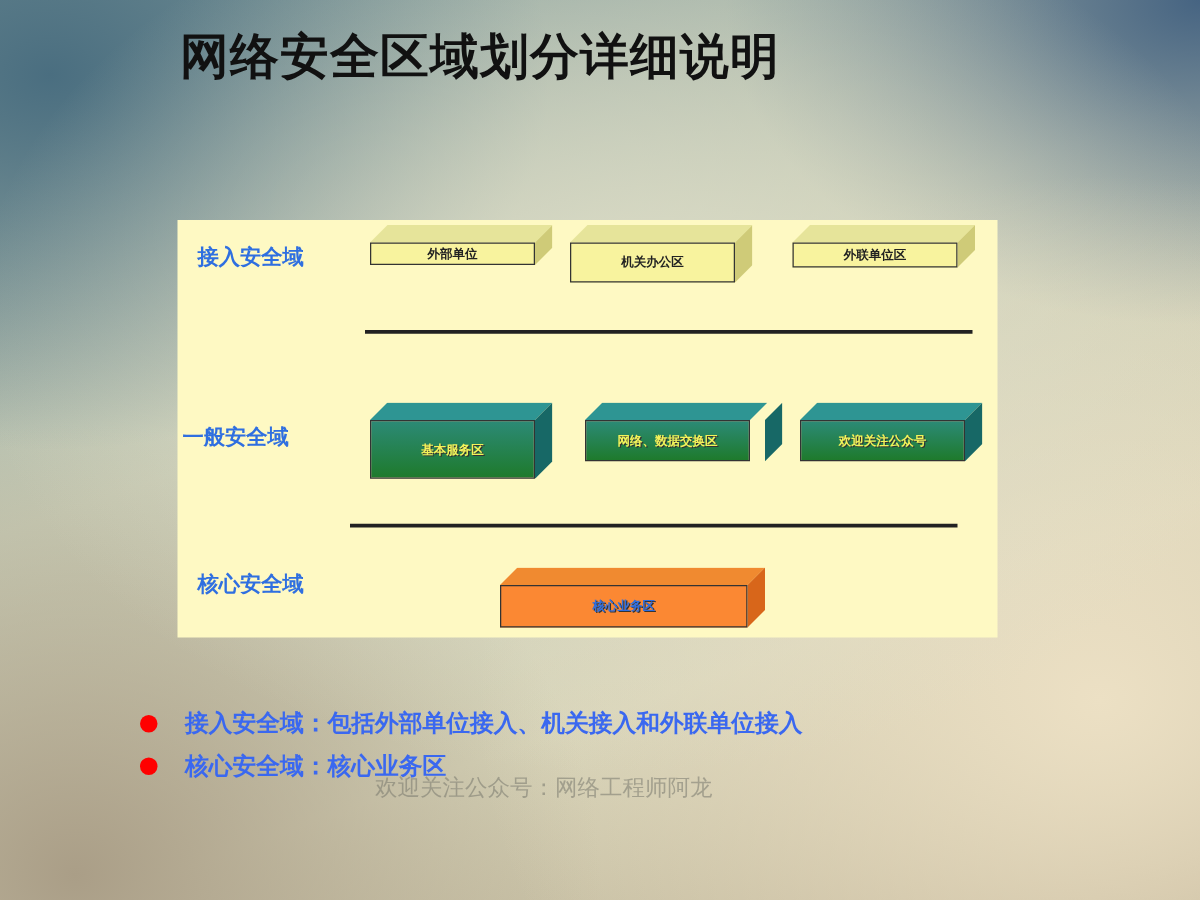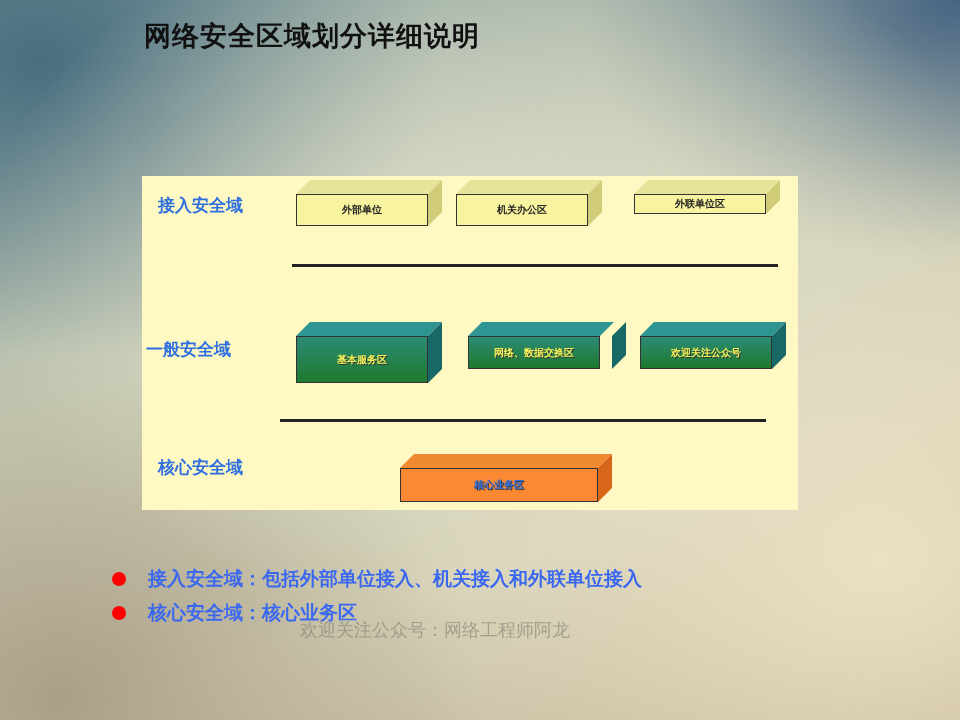--- a/index.html
+++ b/index.html
@@ -9,21 +9,21 @@
     background:
       radial-gradient(ellipse 520px 360px at 500px 260px, rgba(222,222,200,0.95) 0%, rgba(222,222,200,0) 100%),
       radial-gradient(ellipse 500px 420px at 880px 560px, rgba(236,224,196,1) 0%, rgba(236,224,196,0) 100%),
       radial-gradient(ellipse 420px 360px at 60px 700px, rgba(170,158,135,1) 0%, rgba(170,158,135,0) 100%),
       radial-gradient(ellipse 400px 300px at 40px 60px, rgba(74,110,128,1) 0%, rgba(74,110,128,0) 100%),
       radial-gradient(ellipse 380px 260px at 960px 0px, rgba(70,100,130,1) 0%, rgba(70,100,130,0) 100%),
       linear-gradient(160deg, #7f9a9b 0%, #c8ccb6 40%, #d6d3b8 70%, #b9ac90 100%);
   }
   .title {
     position:absolute; left:144px; top:18px;
-    font-size:27px; font-weight:bold; color:#111; letter-spacing:1px;
+    font-size:39px; font-weight:bold; color:#111; letter-spacing:1px;
   }
   .diagram {
     position:absolute; left:142px; top:176px; width:656px; height:334px;
     background:#fef9c3;
   }
   .tier-label {
     position:absolute; font-size:17px; font-weight:bold; color:#2f6fe0;
   }
   .box { position:absolute; }
   .box .top {
@@ -61,21 +61,21 @@
   }
 </style>
 </head>
 <body>
 
 <div class="title">网络安全区域划分详细说明</div>
 
 <div class="diagram">
 
   <div class="tier-label" style="left:16px; top:18px;">接入安全域</div>
-  <div class="box yellow" style="left:154px; top:4px; width:146px; height:46px;">
+  <div class="box yellow" style="left:154px; top:4px; width:146px; height:32px;">
     <div class="top" style="width:146px;"></div>
       <div class="front" style="width:132px;">外部单位</div>
       <div class="side"></div>
   </div>
   <div class="box yellow" style="left:314px; top:4px; width:146px; height:46px;">
     <div class="top" style="width:146px;"></div>
       <div class="front" style="width:132px;">机关办公区</div>
       <div class="side"></div>
   </div>
   <div class="box yellow" style="left:492px; top:4px; width:146px; height:34px;">

